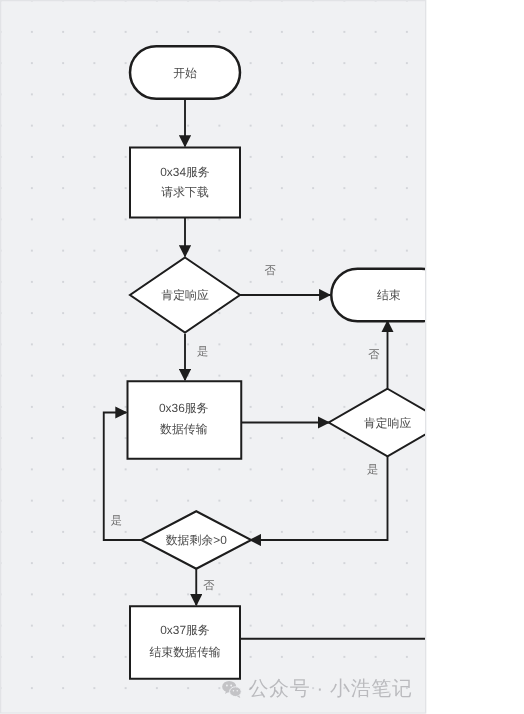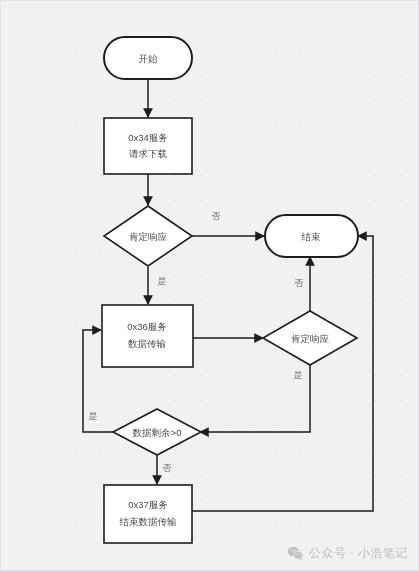--- a/index.html
+++ b/index.html
@@ -6,21 +6,21 @@
   html, body {
     margin: 0;
     padding: 0;
     background: #ffffff;
   }
   body {
     font-family: "Liberation Sans", "DejaVu Sans", sans-serif;
   }
   #canvas {
     position: relative;
-    width: 419px;
+    width: 341px;
     height: 571px;
     box-sizing: border-box;
     background-color: #f0f1f3;
     background-image: radial-gradient(circle, #d3d5d9 0.8px, transparent 0.9px);
     background-size: 25px 25px;
     background-position: 12px 12px;
     border: 1px solid #e2e3e6;
     overflow: hidden;
   }
   #diagram {
@@ -61,25 +61,25 @@
     position: absolute;
     right: 10px;
     bottom: 8px;
     display: flex;
     align-items: center;
     gap: 5px;
     opacity: 0.62;
     pointer-events: none;
   }
   #watermark .wm-text {
-    font-size: 12px;
+    font-size: 16px;
     color: #9a9a9e;
     letter-spacing: 0.5px;
     white-space: nowrap;
-    font-family: Liberation Serif, serif;
+    font-family: Liberation Sans, sans-serif;
   }
   #watermark .wm-icon {
     width: 17px;
     height: 17px;
     display: block;
   }
 </style>
 </head>
 <body>
 

